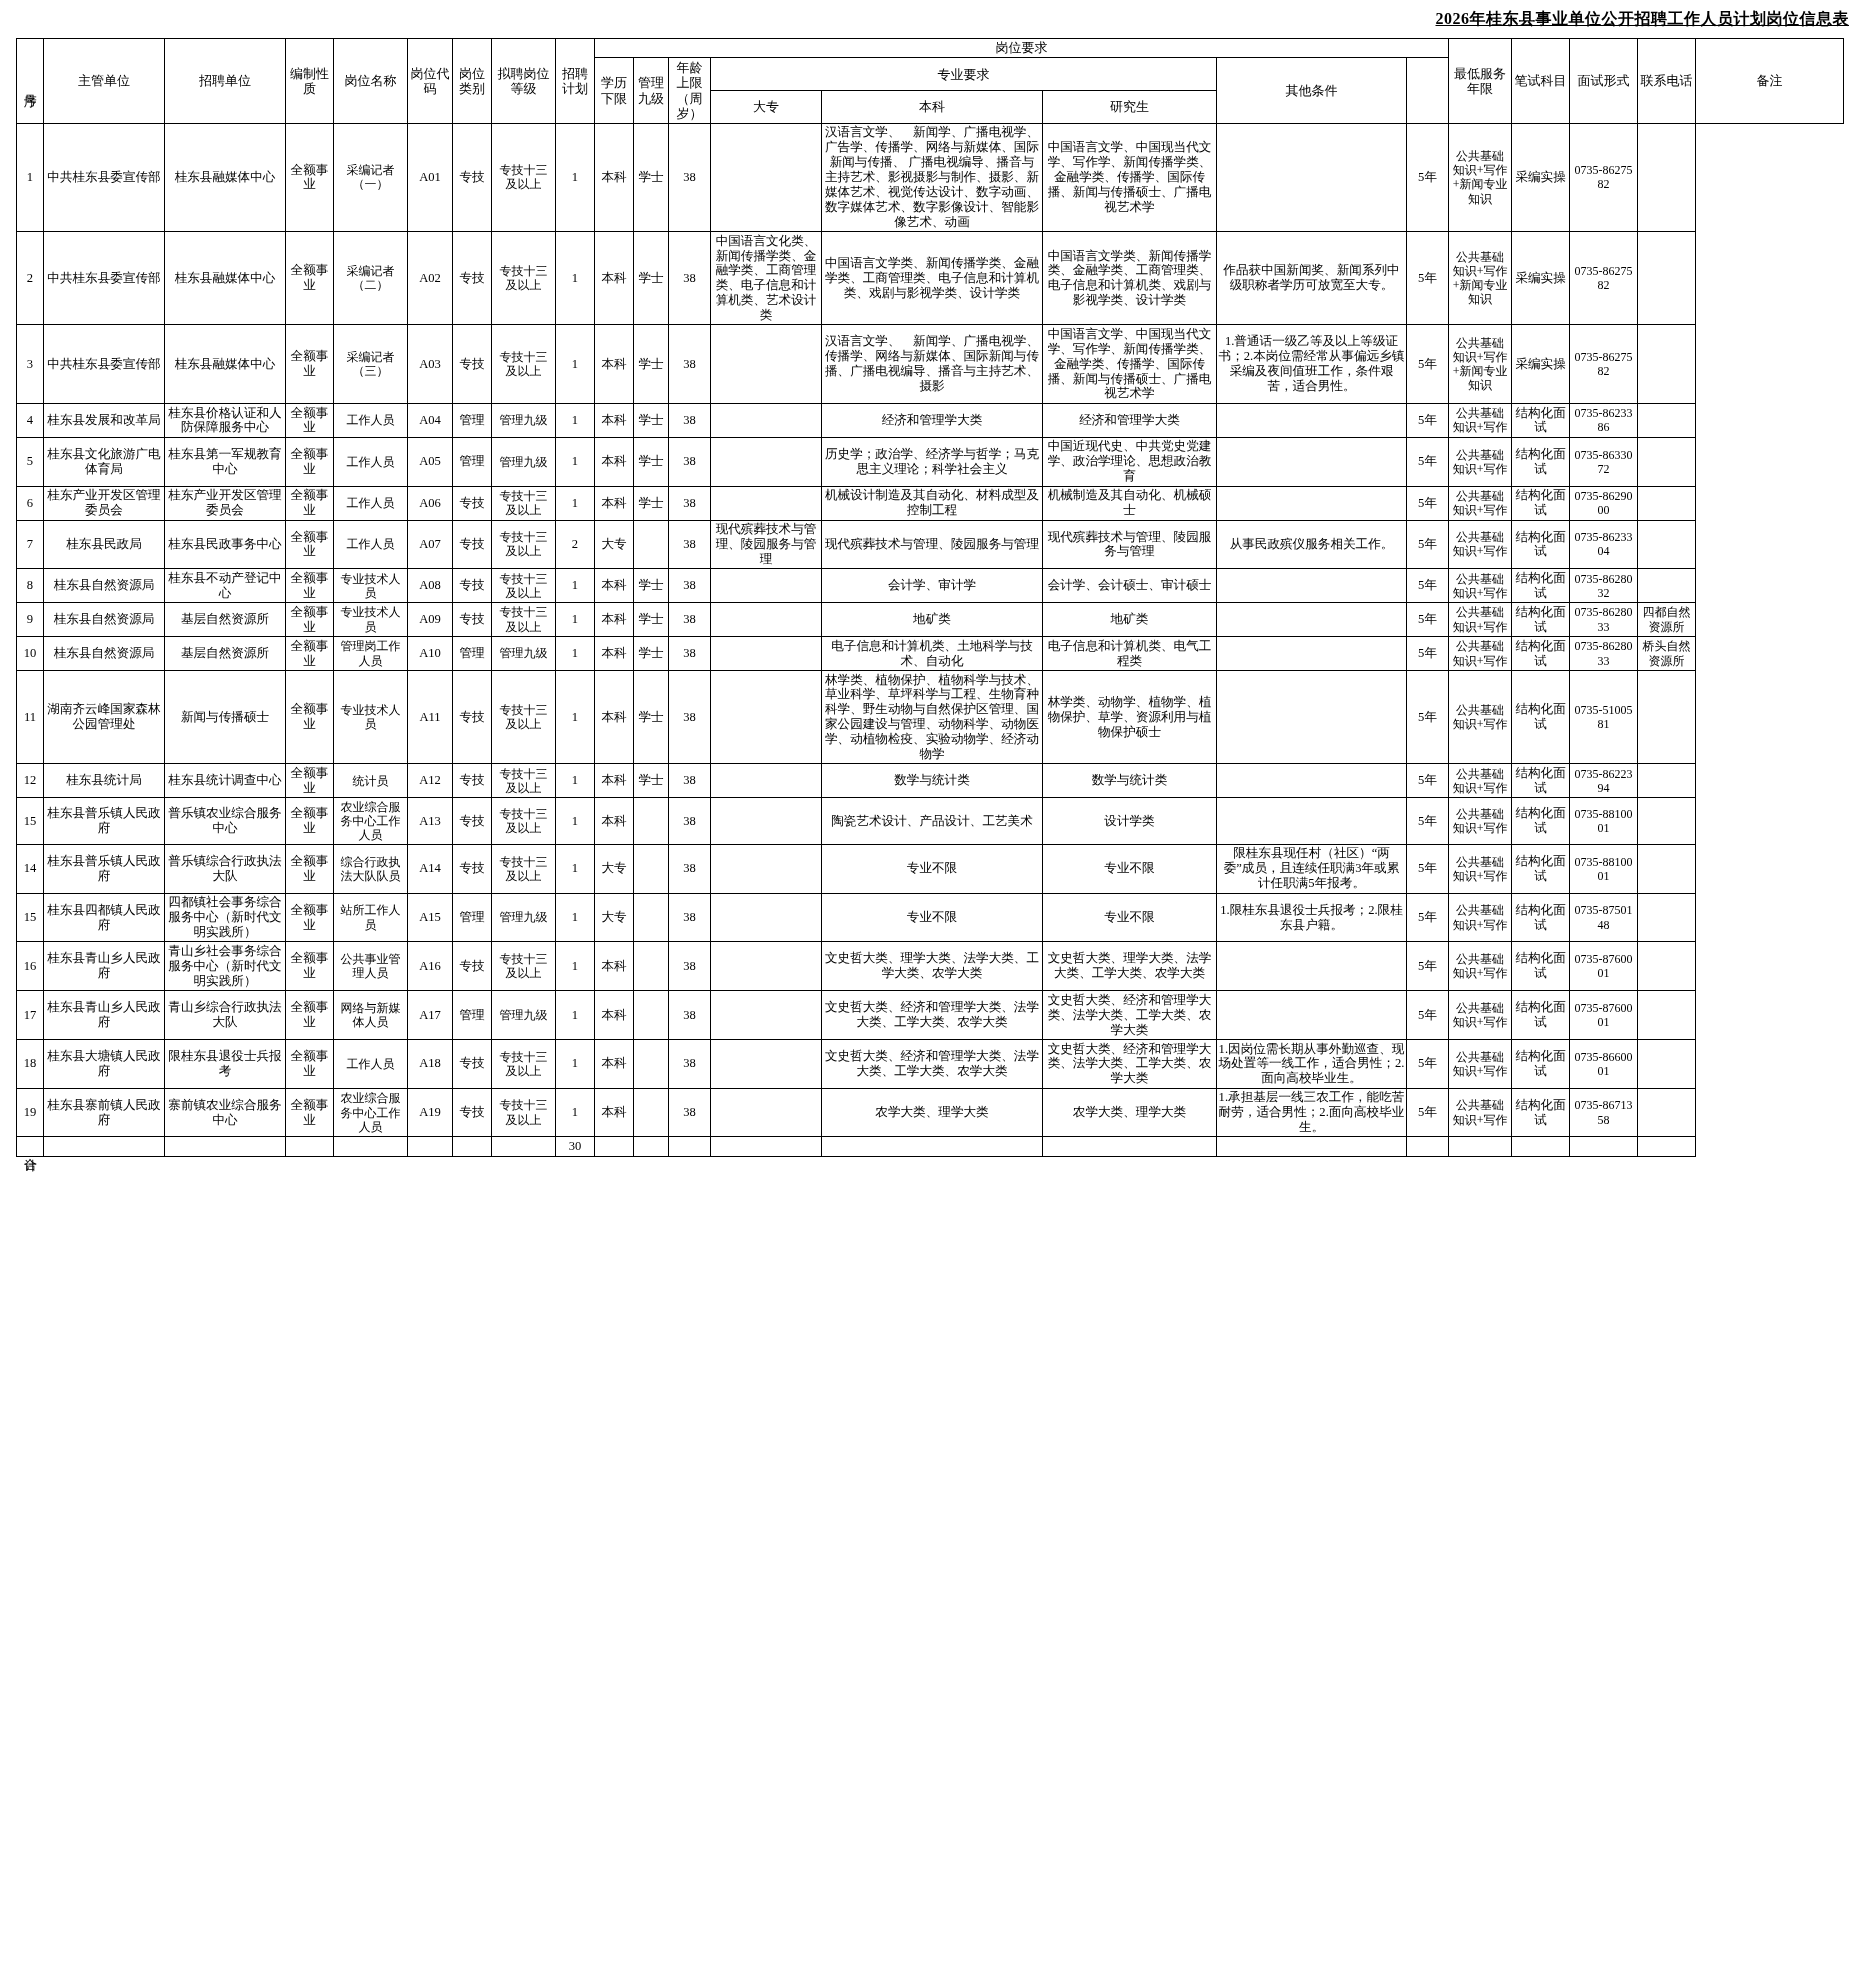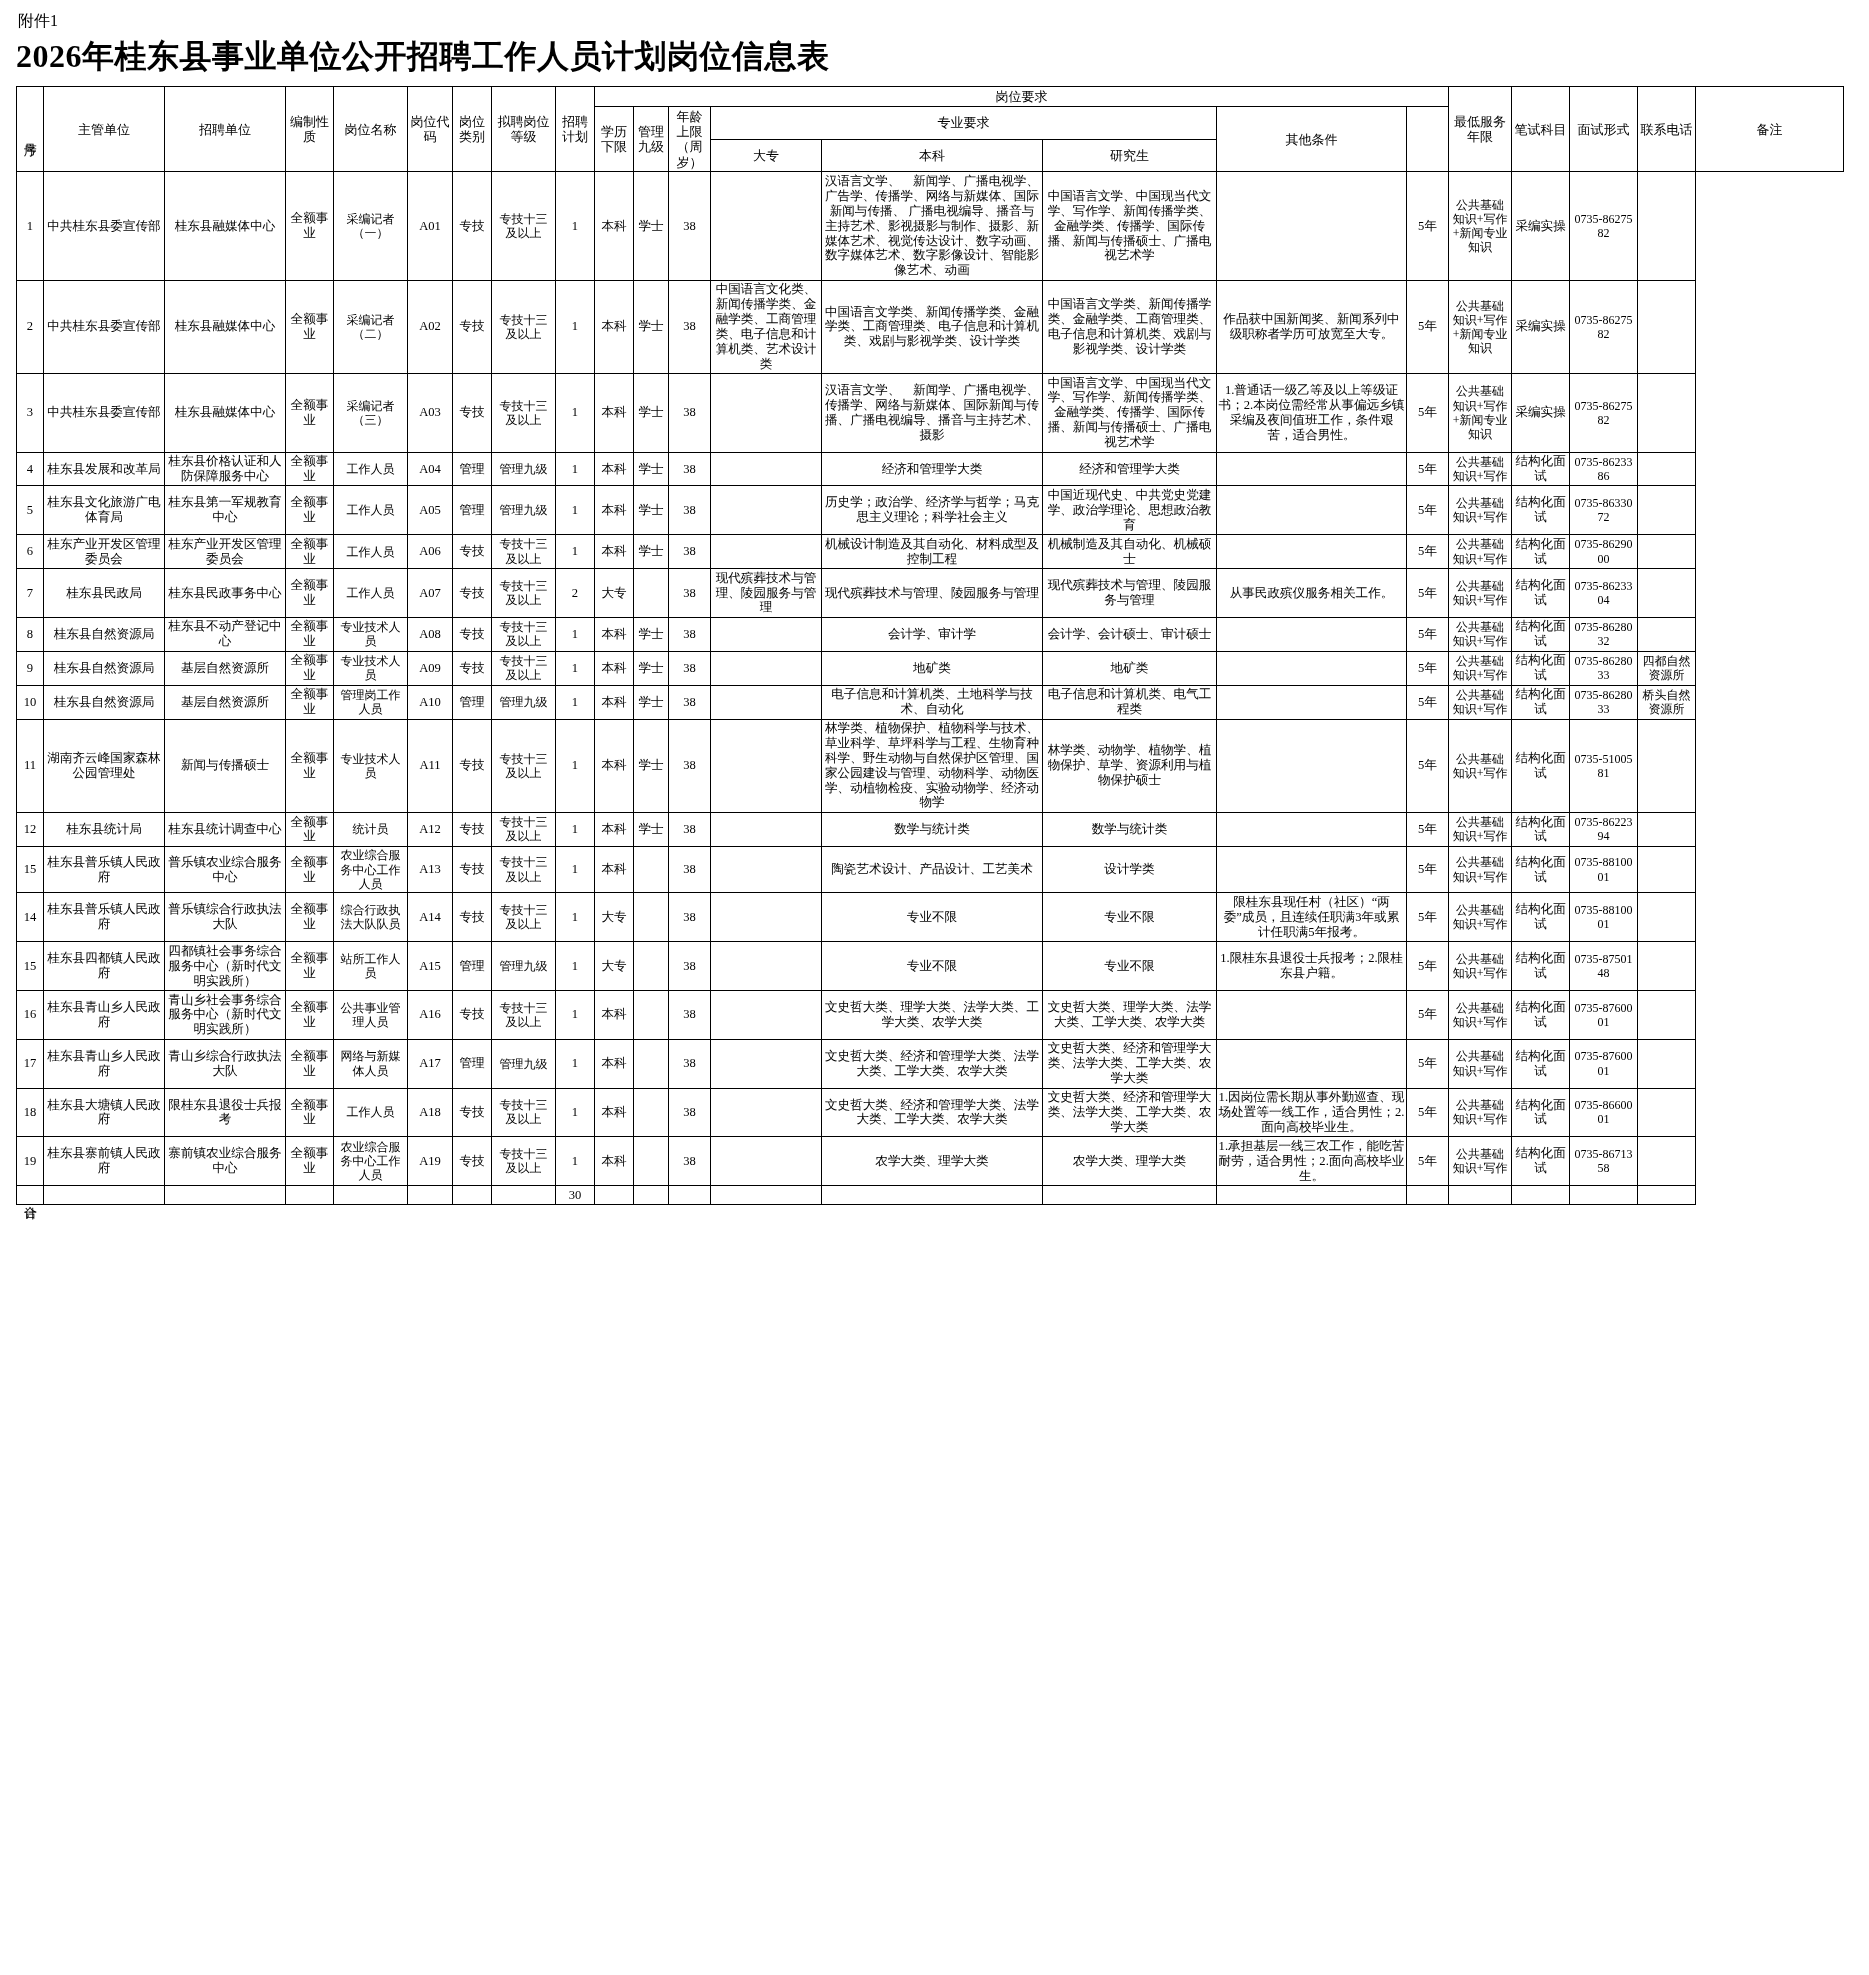--- a/index.html
+++ b/index.html
@@ -18,26 +18,27 @@
     box-sizing: border-box;
     padding: 7.4px 21px 21px 16px;
   }
   .attachment {
     font-size: 16px;
     line-height: 1.2;
     margin: 3.2px 0 5.3px 2.1px;
     font-family: "Liberation Serif", serif;
   }
   .doc-title {
-    text-align: left;
-    font-size: 32px;
+    text-align: right;
+    font-size: 16px;
     font-weight: bold;
     letter-spacing: 0.5px;
     margin: 2.1px 0 7.4px 0;
     font-family: "Liberation Serif", serif;
+    text-decoration: underline;
   }
   table.grid {
     border-collapse: collapse;
     width: 1828px;
     table-layout: fixed;
     font-size: 12.6px;
     line-height: 1.18;
   }
   table.grid th, table.grid td {
     border: 0.5px solid #000000;
@@ -62,21 +63,20 @@
   .cell-sm { font-size: 12px; }
   .total-label {
     font-size: 12.6px;
   }
 </style>
 </head>
 <body>
 
 <div class="page">
 
-  <div class="attachment">附件1</div>
 
   <div class="doc-title">2026年桂东县事业单位公开招聘工作人员计划岗位信息表</div>
 
   <table class="grid">
     <colgroup>
       <col style="width:27px">
       <col style="width:121px">
       <col style="width:121px">
       <col style="width:48px">
       <col style="width:74px">

